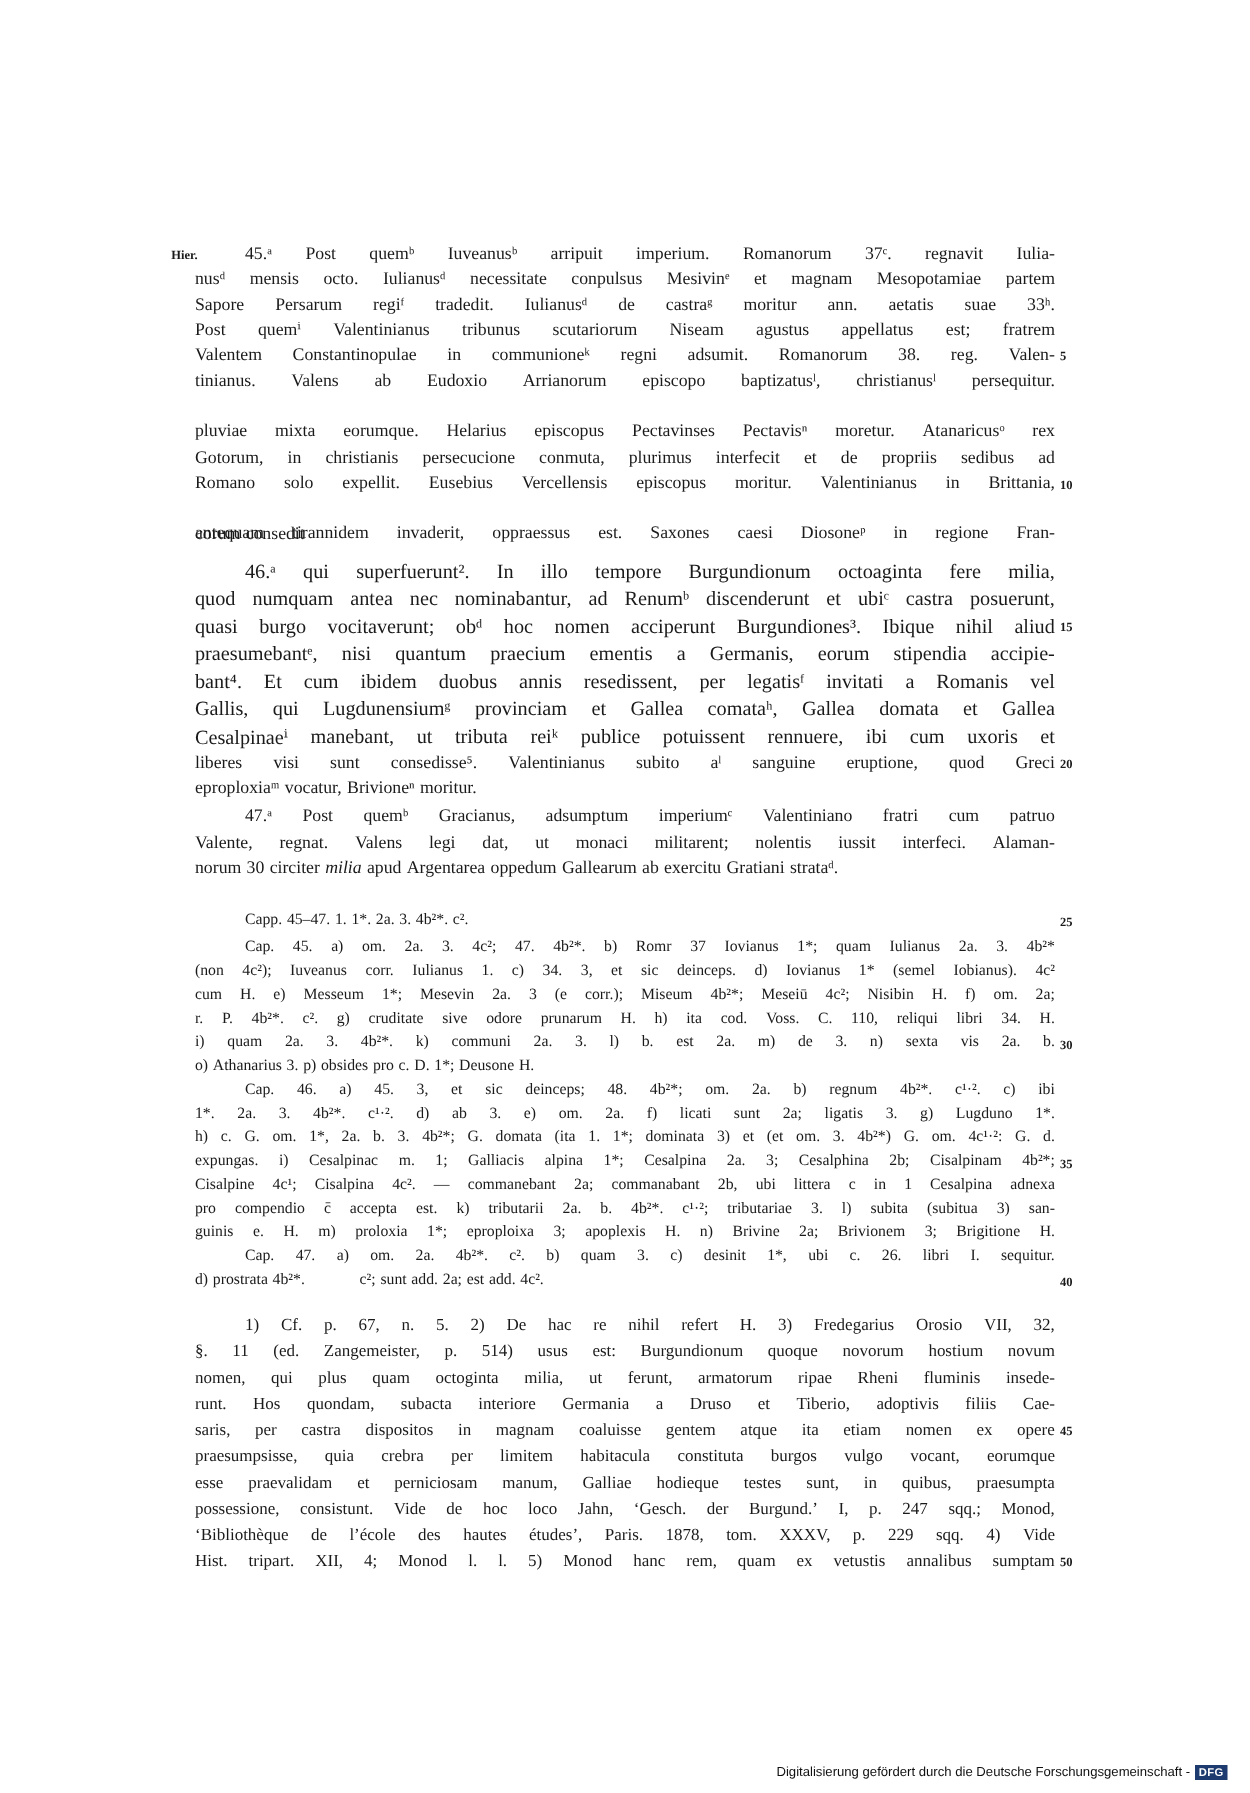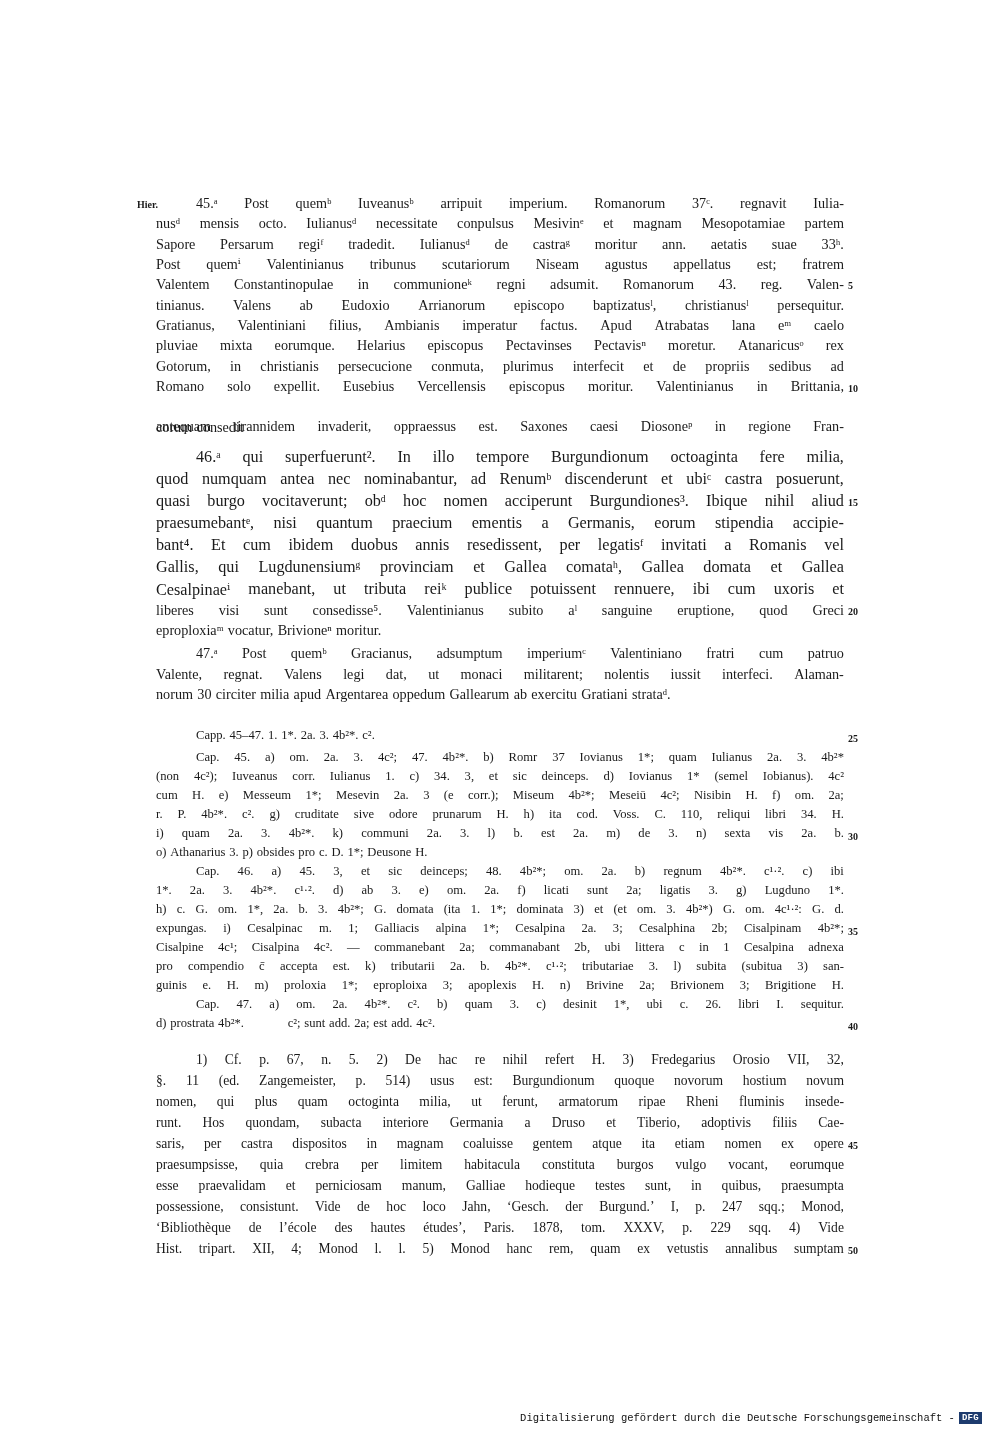--- a/index.html
+++ b/index.html
@@ -16,21 +16,21 @@
   .line.indent { padding-left: 40px; width: 648px; }
   .line.last { justify-content: flex-start; }
   .line.last span.w { margin-right: 6px; }
   .main { font-size: 14.2px; }
   .main2 { font-size: 16.2px; }
   .notes { font-size: 12.6px; }
   .fn { font-size: 13.6px; }
   .lnum { position: absolute; left: 848px; font-size: 10px; font-weight: bold;
           font-family: "Liberation Serif", serif; }
   .footer-credit { position: absolute; right: 18px; top: 1412px; font-size: 10.5px;
-                   font-family: Liberation Mono, monospace; color: #111; display: flex; align-items: center; }
+                   font-family: Liberation Sans, sans-serif; color: #111; display: flex; align-items: center; }
   .dfg-logo { display: inline-block; background: #1d3b6e; color: #fff; font-weight: bold;
               font-size: 9px; padding: 1px 3px; margin-left: 4px; letter-spacing: 0.3px; }
 </style>
 </head>
 <body>
 
 <div class="page">
 
 
   <div class="margin-note" style="top:199px">Hier.</div>
@@ -87,47 +87,34 @@
       <span class="w">fratrem</span>
     </div>
   <div class="line main" style="top:276px">
       <span class="w">Valentem</span>
       <span class="w">Constantinopulae</span>
       <span class="w">in</span>
       <span class="w">communioneᵏ</span>
       <span class="w">regni</span>
       <span class="w">adsumit.</span>
       <span class="w">Romanorum</span>
-      <span class="w">43.</span>
+      <span class="w">38.</span>
       <span class="w">reg.</span>
       <span class="w">Valen-</span>
     </div>
   <div class="line main" style="top:297px">
       <span class="w">tinianus.</span>
       <span class="w">Valens</span>
       <span class="w">ab</span>
       <span class="w">Eudoxio</span>
       <span class="w">Arrianorum</span>
       <span class="w">episcopo</span>
       <span class="w">baptizatusˡ,</span>
       <span class="w">christianusˡ</span>
       <span class="w">persequitur.</span>
-    </div>
-  <div class="line main" style="top:317px">
-      <span class="w">Gratianus,</span>
-      <span class="w">Valentiniani</span>
-      <span class="w">filius,</span>
-      <span class="w">Ambianis</span>
-      <span class="w">imperatur</span>
-      <span class="w">factus.</span>
-      <span class="w">Apud</span>
-      <span class="w">Atrabatas</span>
-      <span class="w">lana</span>
-      <span class="w">eᵐ</span>
-      <span class="w">caelo</span>
     </div>
   <div class="line main" style="top:337px">
       <span class="w">pluviae</span>
       <span class="w">mixta</span>
       <span class="w">eorumque.</span>
       <span class="w">Helarius</span>
       <span class="w">episcopus</span>
       <span class="w">Pectavinses</span>
       <span class="w">Pectavisⁿ</span>
       <span class="w">moretur.</span>
@@ -314,21 +301,21 @@
       <span class="w">militarent;</span>
       <span class="w">nolentis</span>
       <span class="w">iussit</span>
       <span class="w">interfeci.</span>
       <span class="w">Alaman-</span>
     </div>
   <div class="line main last" style="top:686px">
       <span class="w" style="margin-right: 0.3em;">norum</span>
       <span class="w" style="margin-right: 0.3em;">30</span>
       <span class="w" style="margin-right: 0.3em;">circiter</span>
-      <span class="w" style="margin-right: 0.3em;">milia</span>
+      <span class="w" style="margin-right: 0.3em; font-style: italic;">milia</span>
       <span class="w" style="margin-right: 0.3em;">apud</span>
       <span class="w" style="margin-right: 0.3em;">Argentarea</span>
       <span class="w" style="margin-right: 0.3em;">oppedum</span>
       <span class="w" style="margin-right: 0.3em;">Gallearum</span>
       <span class="w" style="margin-right: 0.3em;">ab</span>
       <span class="w" style="margin-right: 0.3em;">exercitu</span>
       <span class="w" style="margin-right: 0.3em;">Gratiani</span>
       <span class="w" style="margin-right: 0.3em;">strataᵈ.</span>
     </div>
 

